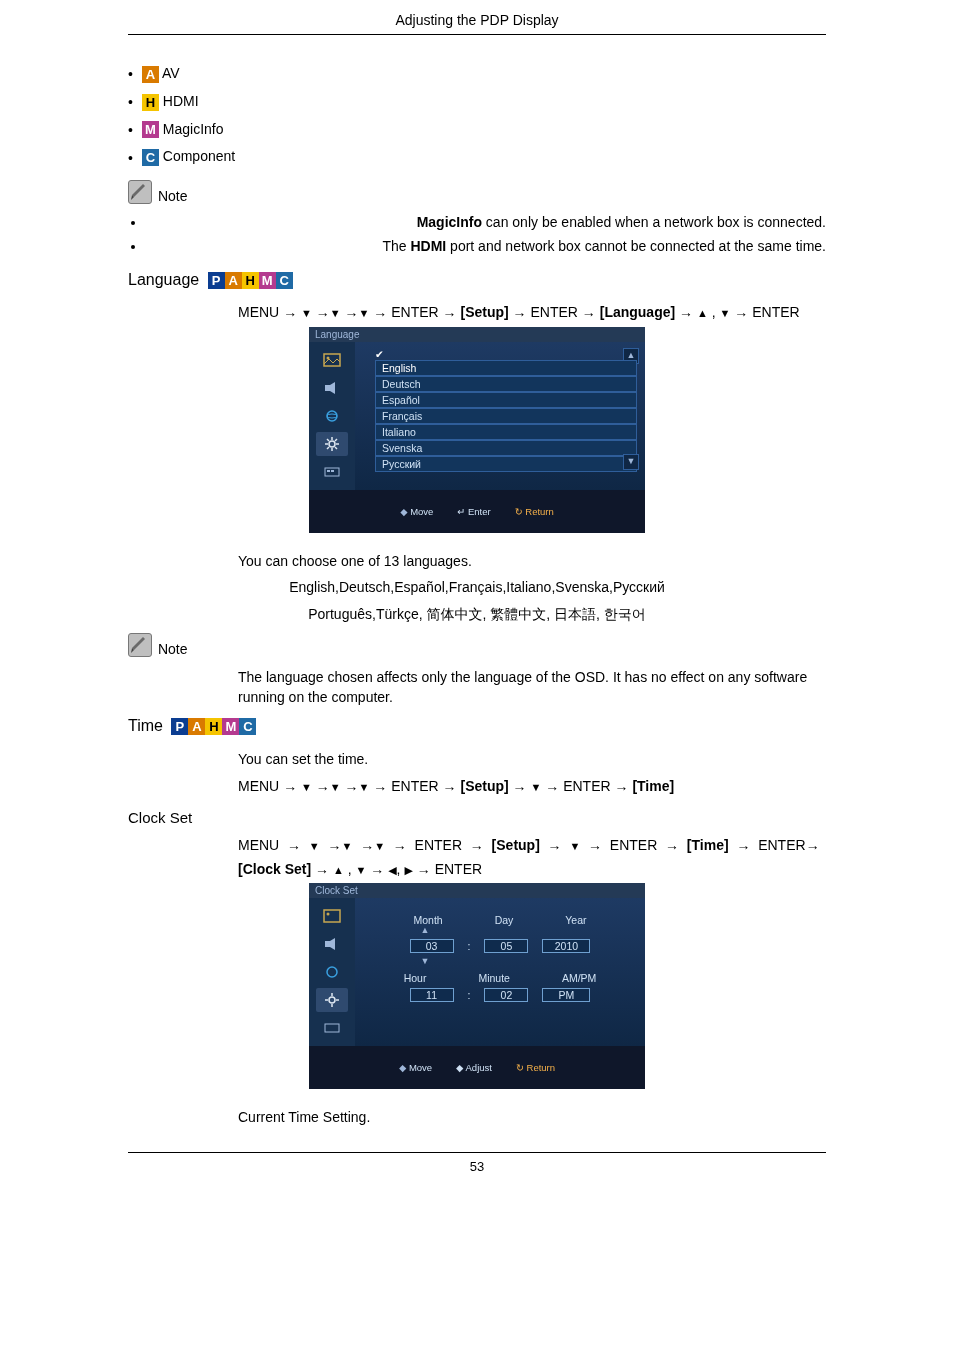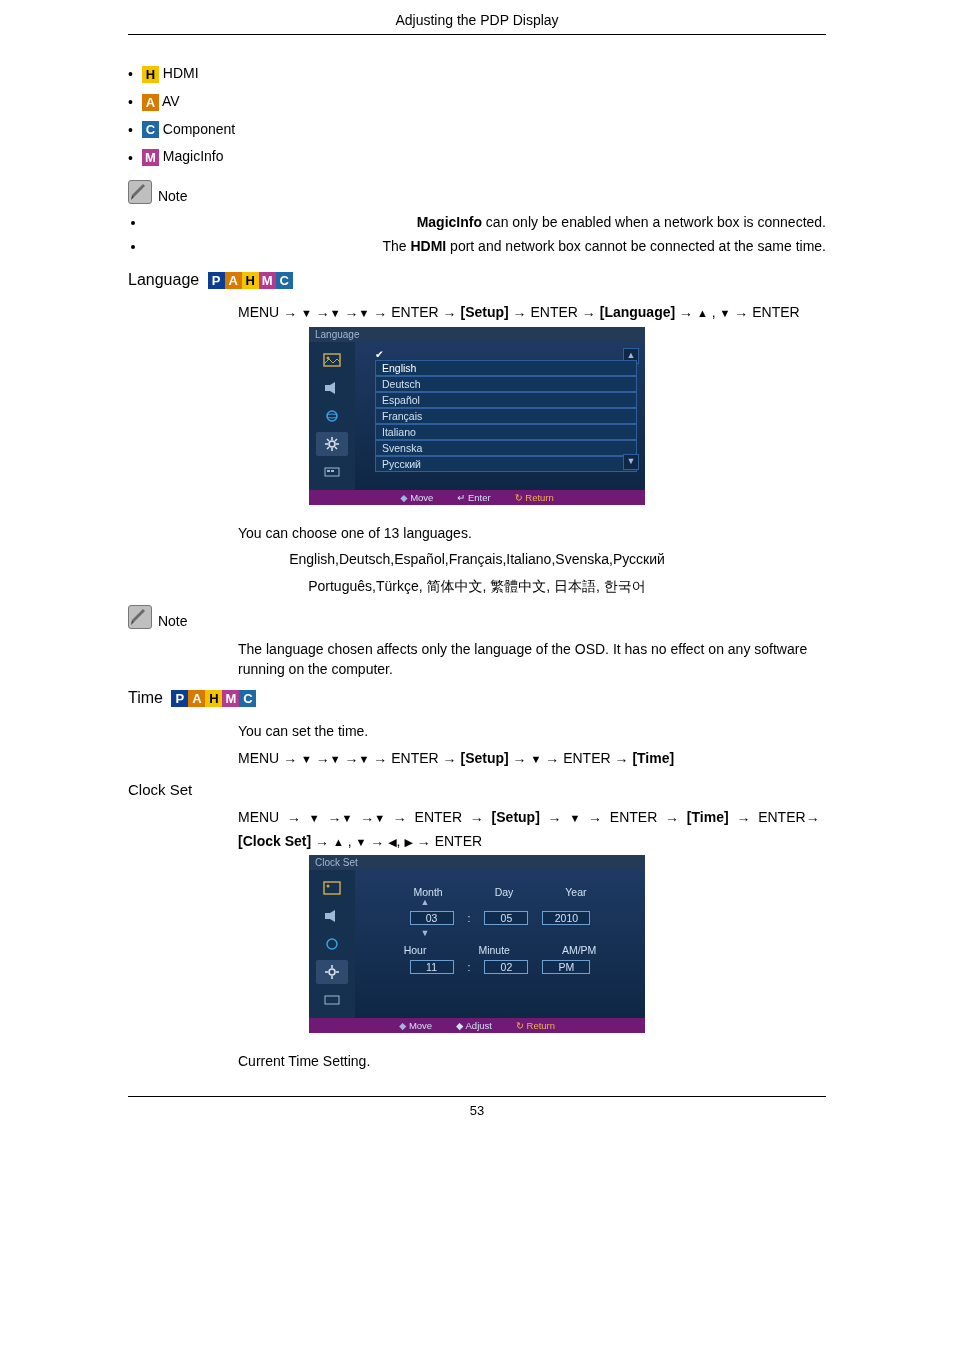--- a/index.html
+++ b/index.html
@@ -94,22 +94,22 @@
   .lang-item.selected { color:#fff; }
   .lang-item-wrap { position:relative; padding-left:12px; }
   .osd .scroll-up, .osd .scroll-down {
     position:absolute; right:6px; width:14px; height:14px;
     background:#0f2745; border:1px solid #2f5e9a; color:#9fb7d9;
     font-size:9px; text-align:center; line-height:12px;
   }
   .osd .scroll-up { top:6px; }
   .osd .scroll-down { bottom:20px; }
   .osd-footer {
-    background:#701a75; color:#cfe1f4; font-size:9.5px;
-    padding:2px 8px; display:flex; justify-content:center; gap:24px;
+    background:#0f172a; color:#cfe1f4; font-size:9.5px;
+    padding:16px 8px; display:flex; justify-content:center; gap:24px;
   }
   .osd-footer .ret { color:#f4b04a; }
   .osd-footer .mv::before { content:"◆ "; color:#9fb7d9; }
   .osd-footer .ent::before { content:"↵ "; }
   .osd-footer .adj::before { content:"◆ "; }
   .osd-footer .ret::before { content:"↻ "; color:#f4b04a; }
   
   .clock-grid { color:#cfe1f4; font-size:10.5px; padding:4px 0; }
   .clock-row { display:flex; gap:14px; justify-content:center; align-items:center; margin:4px 0; }
   .clock-labels { display:flex; gap:52px; justify-content:center; margin-top:6px; }
@@ -127,34 +127,34 @@
   b { font-weight:bold; }
 </style>
 </head>
 <body>
 <div class="page">
 
 <div class="header-title">Adjusting the PDP Display</div>
 
 <ul class="source-list indent2">
   <li><span class="bullet">•</span>
+    <span class="icon-box icon-A">A</span>
+    <span>AV</span>
+  </li>
+  <li><span class="bullet">•</span>
     <span class="icon-box icon-H">H</span>
     <span>HDMI</span>
   </li>
   <li><span class="bullet">•</span>
-    <span class="icon-box icon-A">A</span>
-    <span>AV</span>
+    <span class="icon-box icon-M">M</span>
+    <span>MagicInfo</span>
   </li>
   <li><span class="bullet">•</span>
     <span class="icon-box icon-C">C</span>
     <span>Component</span>
-  </li>
-  <li><span class="bullet">•</span>
-    <span class="icon-box icon-M">M</span>
-    <span>MagicInfo</span>
   </li>
 </ul>
 
 <div class="note-row indent1">
   <span class="note-icon">
     <svg width="18" height="18" viewBox="0 0 18 18">
           <path d="M3 14 L14 3 L12 1 L1 12 Z" fill="#6a6a6a"></path>
           <path d="M1 12 L3 14 L0 17 Z" fill="#444"></path>
         </svg>
   </span>

